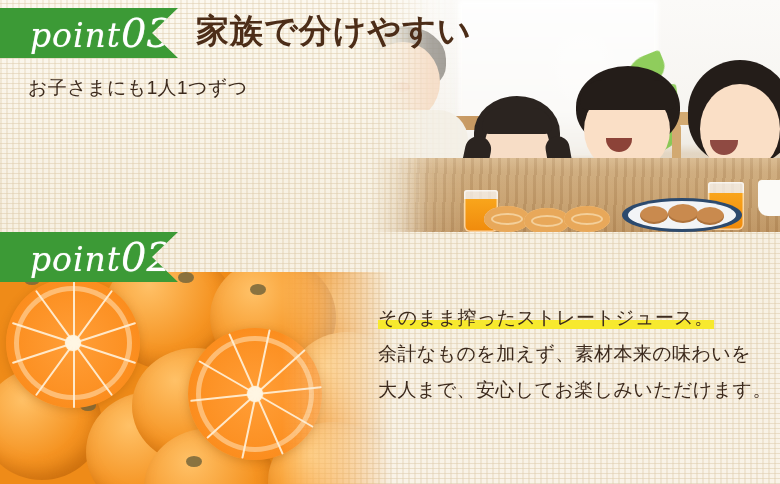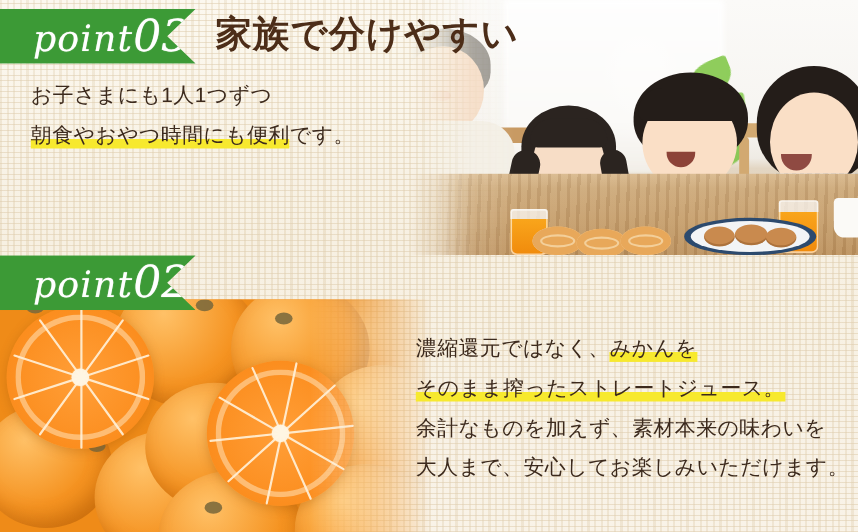--- a/index.html
+++ b/index.html
@@ -315,27 +315,25 @@
   </div>
 
 
   <div class="ribbon ribbon3">
     <span class="label"><span>point</span><span class="num">03</span></span>
   </div>
   <div class="heading h3">家族で分けやすい</div>
 
   <div class="body-text t3">
     <span class="line"><span>お子さまにも1人1つずつ</span></span>
-    <span class="line"><span class="mark">朝食やおやつ時間にも便利</span><span>です。</span></span>
   </div>
 
   <div class="ribbon ribbon2">
     <span class="label"><span>point</span><span class="num">02</span></span>
   </div>
 
   <div class="body-text t2">
-    <span class="line"><span>濃縮還元ではなく、</span><span class="mark">みかんを</span></span>
     <span class="line"><span class="mark">そのまま搾ったストレートジュース。</span></span>
     <span class="line"><span>余計なものを加えず、素材本来の味わいを</span></span>
     <span class="line"><span>大人まで、安心してお楽しみいただけます。</span></span>
   </div>
 
 </div>
 
 </body></html>

